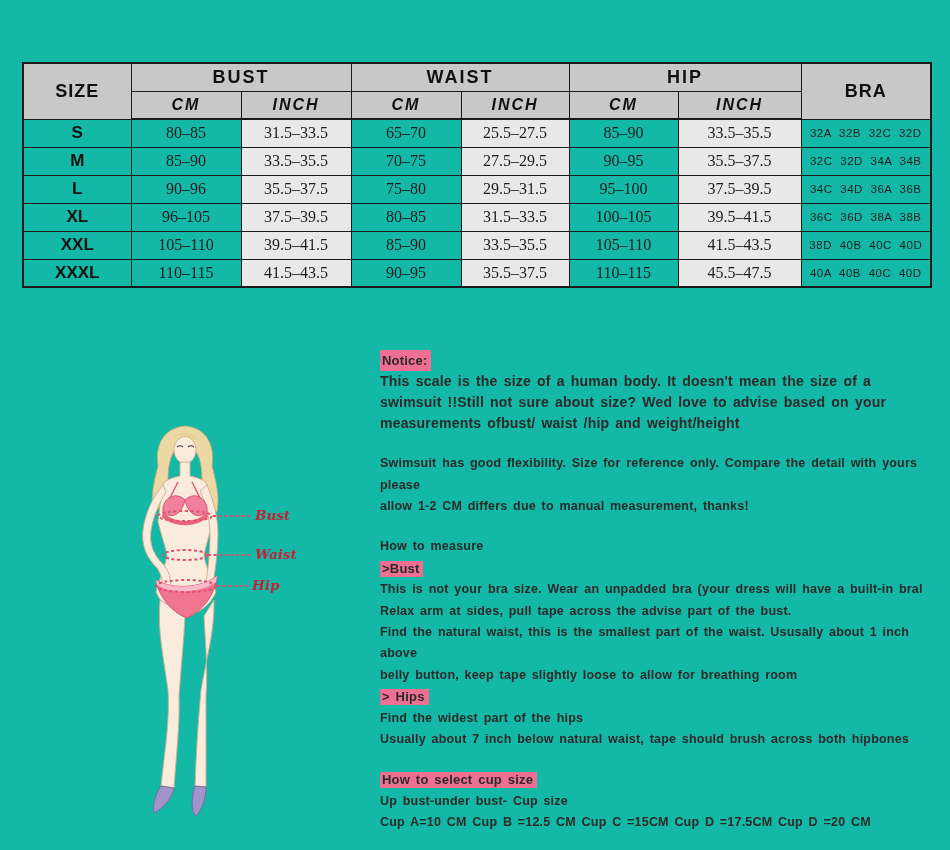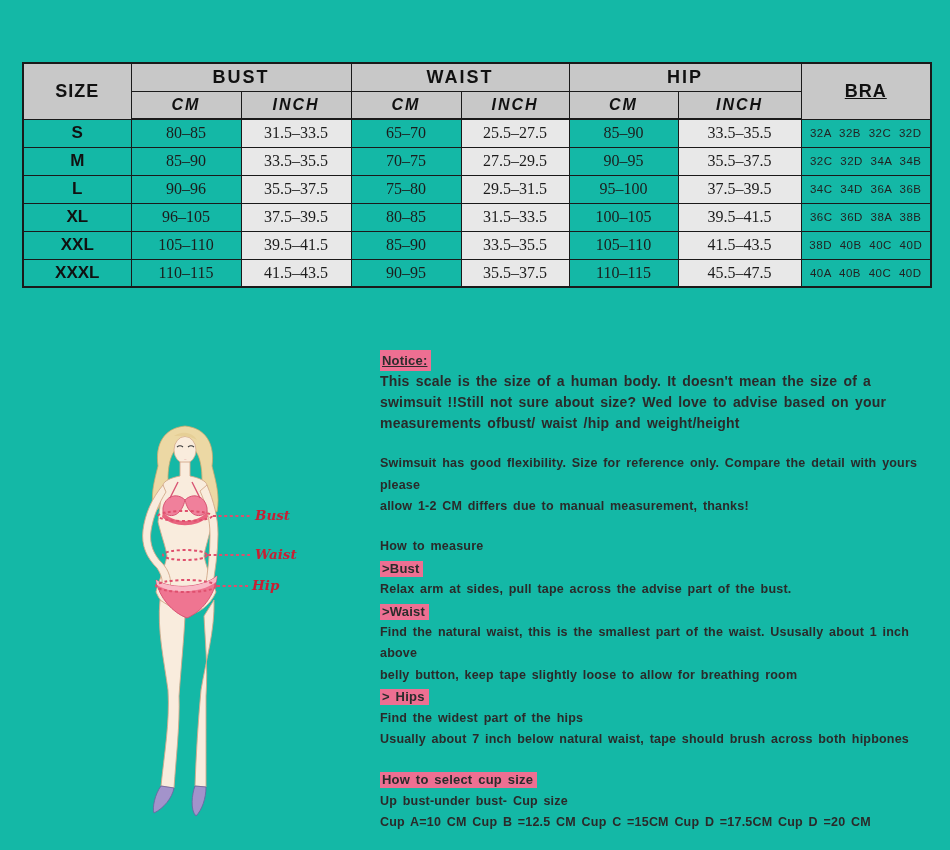--- a/index.html
+++ b/index.html
@@ -13,39 +13,39 @@
     border:2px solid #1a1a1a;
   }
   table.size-chart th, table.size-chart td {
     border:1px solid #1a1a1a; text-align:center; vertical-align:middle;
     height:28px; padding:0; overflow:hidden; white-space:nowrap;
   }
   table.size-chart thead th { background:#c8c8c8; font-weight:600; color:#111; }
   th.grp { font-size:18px; letter-spacing:2px; }
   th.sub { font-size:16px; letter-spacing:2px;font-style:italic; }
   th.size-h { font-size:18px; letter-spacing:1px; }
-  th.bra-h { font-size:18px; letter-spacing:1px;text-decoration:underline; }
+  th.bra-h { font-size:18px; letter-spacing:1px; }
   thead tr.subrow th { border-bottom:2px solid #1a1a1a; }
   td.size-c { font-family:"Liberation Sans", sans-serif; font-weight:600; font-size:17px; color:#111; }
   td.num { font-family:"Liberation Serif", serif; font-size:16px; color:#1c1c1c; }
   td.alt { background:#e8e8e8;margin-left:36px; }
   td.bra-c { font-size:11.5px; color:#222; word-spacing:4px; letter-spacing:0.5px;margin-top:12px; }
 
   
   .info-col {
     position:absolute; left:380px; top:350px; width:558px;
     color:#2a2a2a; font-weight:bold; letter-spacing:0.2px; word-spacing:2px;
   }
   .hl {
     display:inline-block; background:#ee6f92; color:#2c2c2c;
     padding:0 4px 0 2px; line-height:16px;
   }
   .line { font-size:12.5px; line-height:21.4px; }
   .big .line { font-size:14px; line-height:20.6px; }
-  .head-line { font-size:13px; line-height:21.4px;text-decoration:underline; }
+  .head-line { font-size:13px; line-height:21.4px; }
   .gap20 { height:20px; }
   .gap19 { height:19px; }
 
   
   .figure-wrap { position:absolute; left:100px; top:420px; width:260px; height:400px; }
   .fig-label {
     fill:#c81f33; font-family:"DejaVu Serif", serif;
     font-style:italic; font-weight:bold; font-size:13.5px;
   }
 </style>
@@ -205,22 +205,22 @@
         <div class="line">Swimsuit has good flexibility. Size for reference only. Compare the detail with yours please</div>
         <div class="line">allow 1-2 CM differs due to manual measurement, thanks!</div>
       </div>
     </div>
 
     <div class="gap19"></div>
 
     <div>
       <div class="line">How to measure</div>
       <div class="head-line"><span class="hl">&gt;Bust</span></div>
+      <div class="line">This is not your bra size. Wear an unpadded bra (your dress will have a built-in bral</div>
       <div class="line">Relax arm at sides, pull tape across the advise part of the bust.</div>
-      <div class="head-line"><span class="hl">&gt;Waist</span></div>
       <div class="line">Find the natural waist, this is the smallest part of the waist. Ususally about 1 inch above</div>
       <div class="line">belly button, keep tape slightly loose to allow for breathing room</div>
       <div class="head-line"><span class="hl">&gt; Hips</span></div>
       <div class="line">Find the widest part of the hips</div>
       <div class="line">Usually about 7 inch below natural waist, tape should brush across both hipbones</div>
     </div>
 
     <div class="gap19"></div>
 
     <div>

